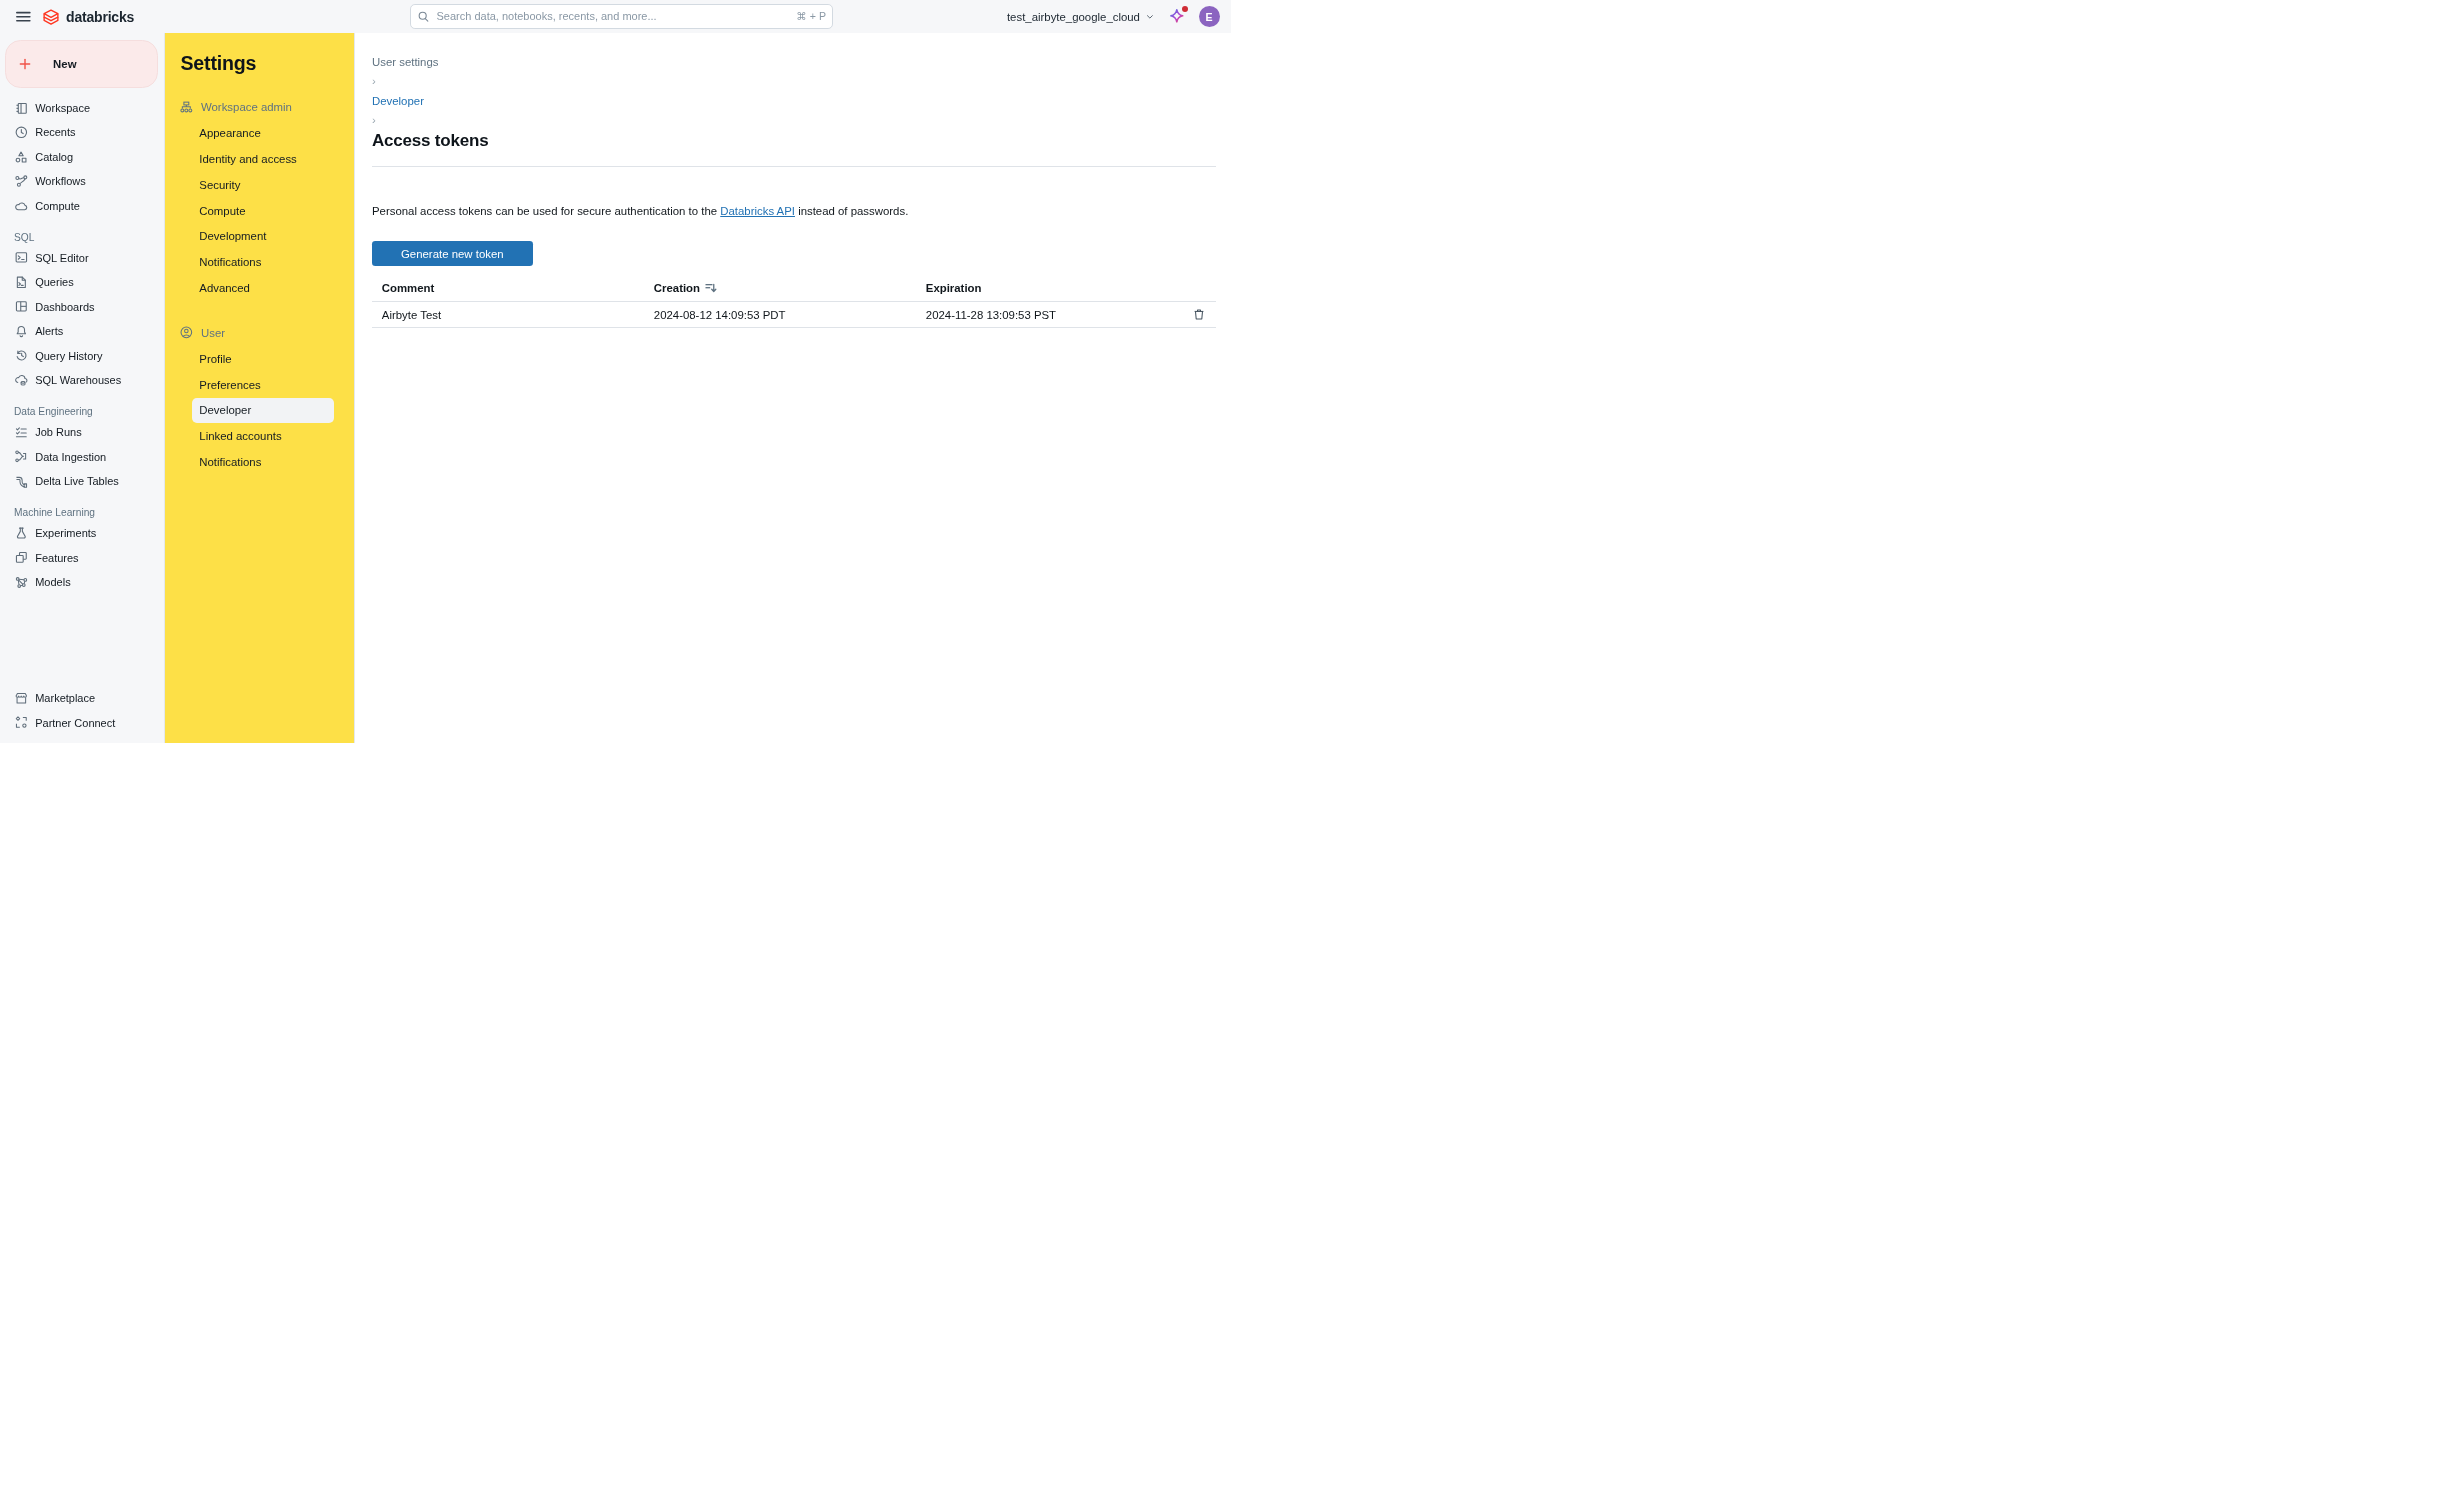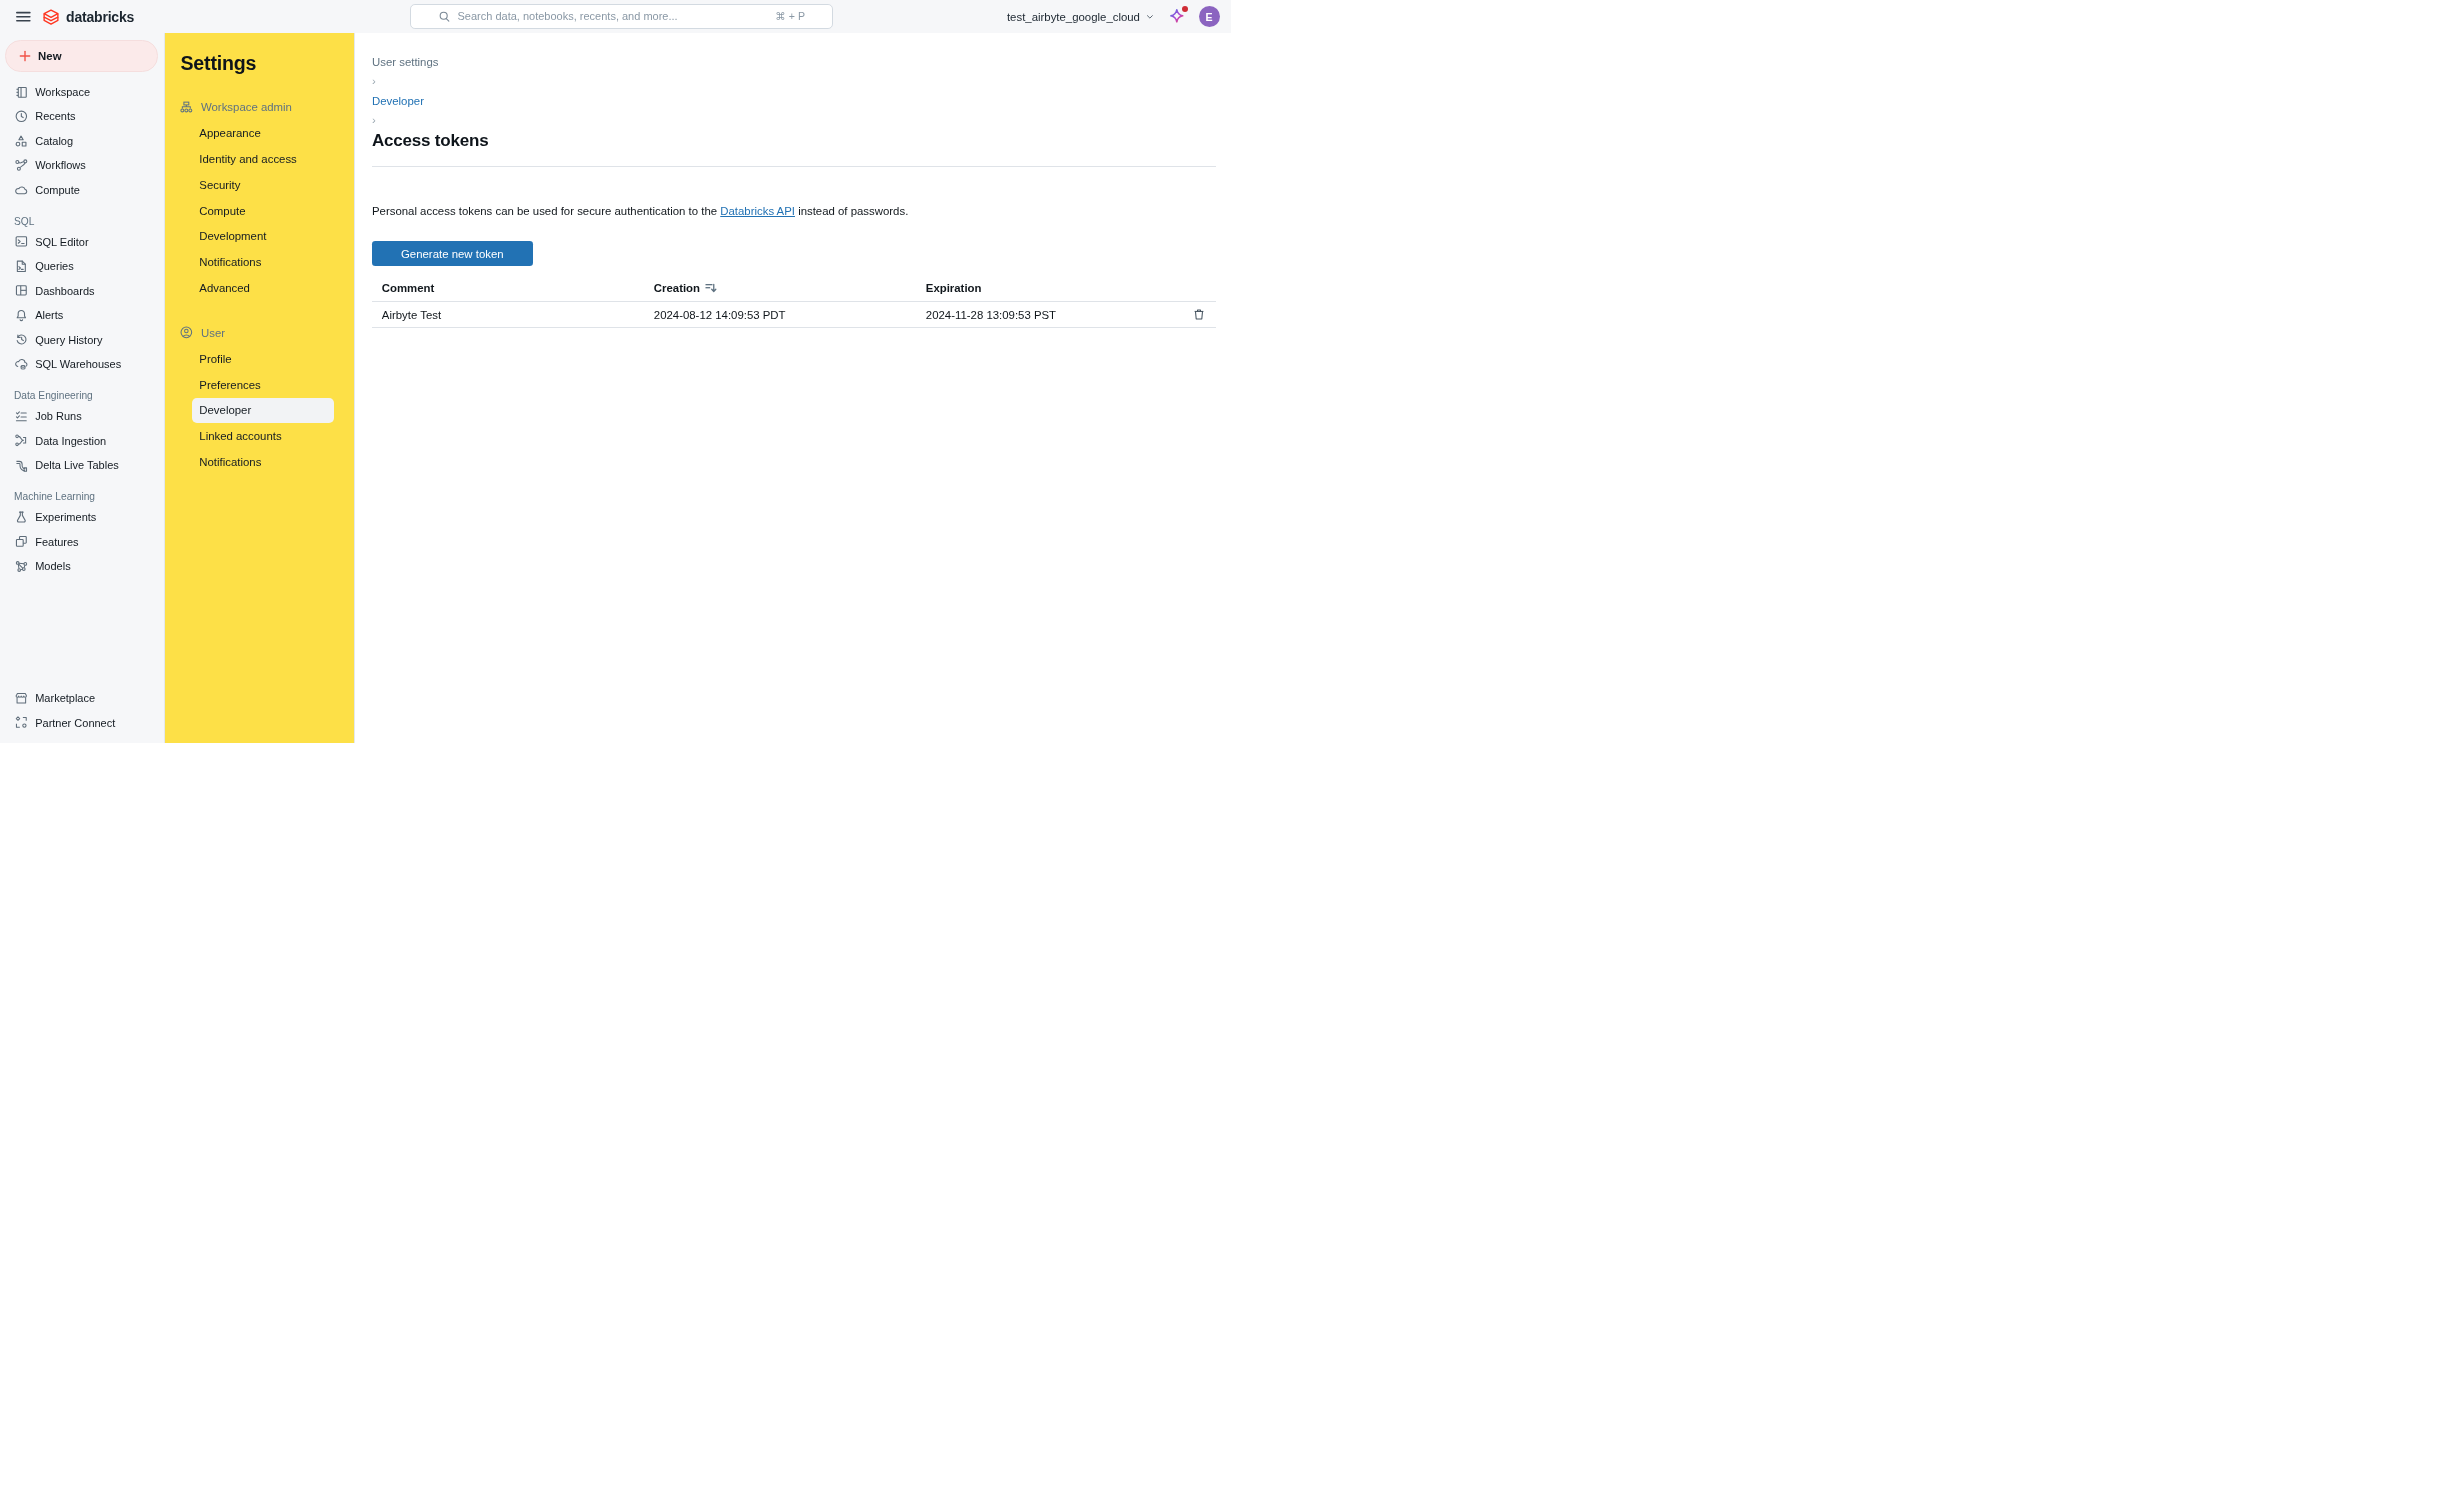--- a/index.html
+++ b/index.html
@@ -6,37 +6,37 @@
   html,body { width:1231px; height:744px; overflow:hidden; background:#fff;
     font-family:"Liberation Sans","DejaVu Sans",sans-serif; color:#141b22; }
   svg { display:block; }
 
   
   .topbar { position:relative; height:33px; background:#f6f7f9; display:flex; align-items:center; padding:0 11.4px; }
   .hamburger { width:24.5px; height:24.5px; display:flex; align-items:center; justify-content:center; cursor:pointer; border-radius:3.3px; }
   .brand { display:flex; align-items:center; gap:5.7px; margin-left:6.5px; }
   .brand-word { font-size:14px; font-weight:700; color:#1c2630; letter-spacing:-0.2px; }
   .searchbox { position:absolute; left:410px; top:4.1px; width:423px; height:24.5px; background:#fff;
-    border:0.8px solid #d3dae1; border-radius:4.9px; display:flex; align-items:center; padding:0 27px; gap:6.5px; }
+    border:0.8px solid #d3dae1; border-radius:4.9px; display:flex; align-items:center; padding:0 6px; gap:6.5px; }
   .search-ph { flex:1; font-size:11px; color:#8a98a5; white-space:nowrap; overflow:hidden; }
   .search-kbd { font-size:10.6px; color:#8a98a5; }
   .topbar-right { margin-left:auto; display:flex; align-items:center; gap:12.2px; }
   .ws-switch { display:flex; align-items:center; gap:4.9px; font-size:11.4px; color:#1c2630; cursor:pointer; }
   .sparkle-wrap { position:relative; width:19.6px; height:19.6px; cursor:pointer; }
   .sparkle-dot { position:absolute; top:-0.8px; right:-1.6px; width:6.5px; height:6.5px; border-radius:50%; background:#cf2d36; }
   .avatar { width:21px; height:21px; border-radius:50%; background:#8b64c0; color:#fff; font-size:10.6px; font-weight:600;
     display:flex; align-items:center; justify-content:center; cursor:pointer; }
 
   
   .shell { display:flex; height:710px; }
 
   
   .sidebar { width:165px; background:#f6f7f9; border-right:0.8px solid #e4e8ec; display:flex; flex-direction:column; padding-top:7.3px; flex-shrink:0; }
-  .new-btn { margin:0 5.7px 7.3px 4.9px; height:32px; border-radius:15.5px; background:#fbeaea; border:0.8px solid #f5dede;
-    display:flex; align-items:center; padding-left:12.2px; gap:6px; cursor:pointer; }
+  .new-btn { margin:0 5.7px 7.3px 4.9px; height:48px; border-radius:15.5px; background:#fbeaea; border:0.8px solid #f5dede;
+    display:flex; align-items:center; padding-left:12.2px; gap:21px; cursor:pointer; }
   .new-btn .lbl { font-size:11.4px; font-weight:600; color:#141b22; }
   .nav-item { height:24.5px; display:flex; align-items:center; gap:6.5px; padding-left:14px; font-size:11px; color:#141b22; cursor:pointer; white-space:nowrap; }
   .sec-hdr { margin:14px 0 2.4px; padding-left:14px; font-size:10.2px; color:#5f7281; }
   .sidebar-foot { margin-top:auto; padding-bottom:8.2px; }
   .icn { flex-shrink:0; }
 
   
   .settings-panel { width:190px; background:#fde047; border-right:0.8px solid #e4e8ec; padding-top:19px; flex-shrink:0; }
   .settings-title { padding-left:15.5px; font-size:19.6px; font-weight:700; color:#0e141a; margin-bottom:19.6px; letter-spacing:-0.2px; }
   .sgroup-hdr { display:flex; align-items:center; gap:7.3px; padding-left:14px; height:24.5px; font-size:11.4px; color:#5f7281; margin-bottom:1.6px; }

